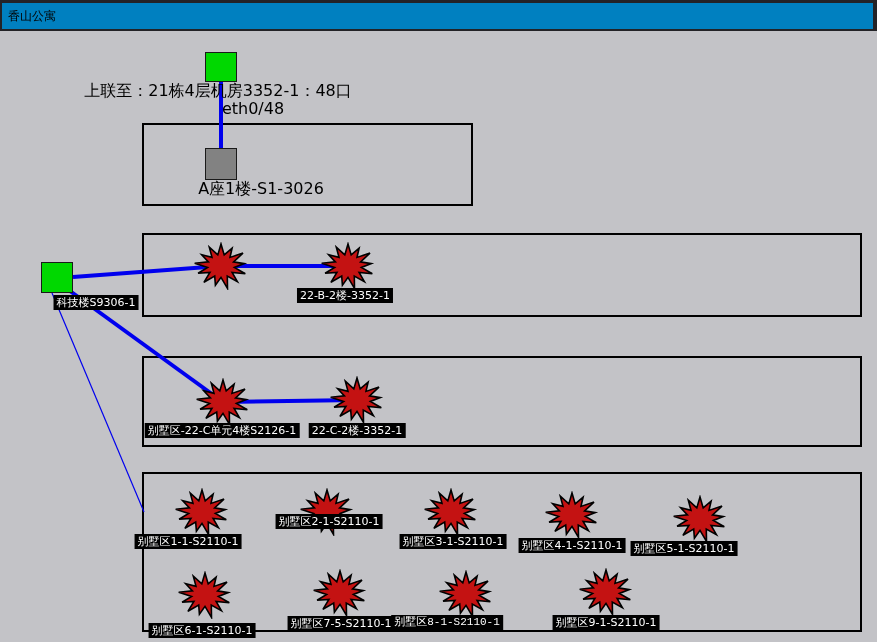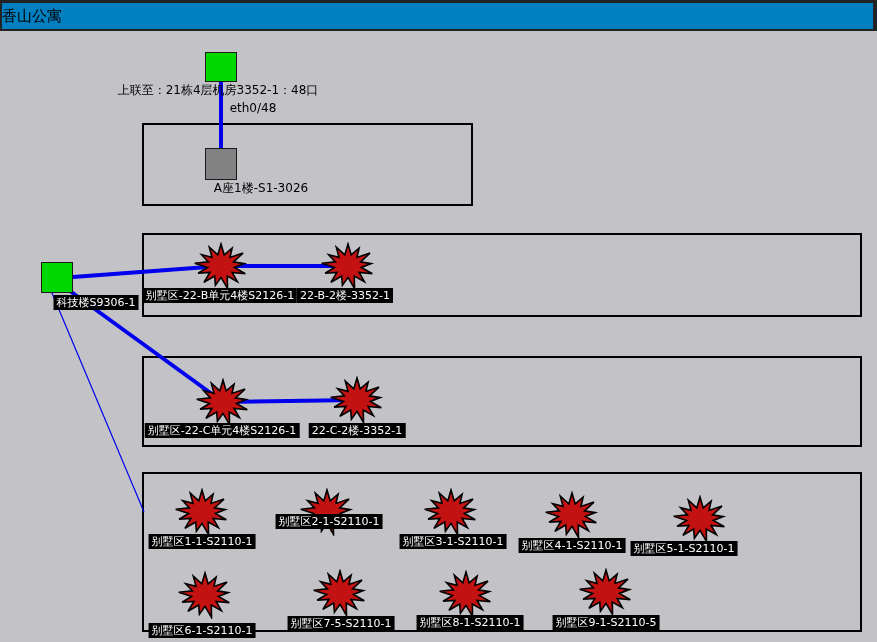--- a/index.html
+++ b/index.html
@@ -10,40 +10,40 @@
     -webkit-font-smoothing:none;
   }
   
   .titlebar{
     position:absolute;top:0;left:0;width:877px;height:31px;
     background:var(--frame,#232327);z-index:10;
   }
   .titlebar-inner{
     position:absolute;top:3px;left:2px;right:4px;bottom:2px;
     background:var(--titlebar-bg,#0080c0);
-    color:#000;font-size:15px;line-height:26px;padding-left:0;
+    color:#000;font-size:12px;line-height:26px;padding-left:6px;
     white-space:nowrap;overflow:hidden;
   }
   
   #canvas{position:absolute;top:0;left:0;width:877px;height:642px;}
   .group-box{
     position:absolute;border:2px solid #000;background:transparent;
     box-sizing:border-box;z-index:1;
   }
   #edge-layer{position:absolute;top:0;left:0;width:877px;height:642px;z-index:2;pointer-events:none;}
   #edge-layer line{pointer-events:stroke;}
   .node{position:absolute;z-index:3;}
   .sq{position:absolute;box-sizing:border-box;border:1px solid #1a1a1a;}
   .sq.green{background:var(--node-green,#00d800);}
   .sq.gray{background:var(--node-gray,#808080);}
   .node-label{
     position:absolute;z-index:4;white-space:nowrap;
     transform:translateX(-50%);
   }
-  .node-label.plain{color:#000;font-size:12px;line-height:13px;}
+  .node-label.plain{color:#000;font-size:16px;line-height:13px;}
   .node-label.inverse{
     background:var(--label-inverse-bg,#000);color:var(--label-inverse-fg,#fff);
     font-size:11px;line-height:13px;padding:1px 3px;
   }
 </style>
 </head>
 <body>
 
 <div class="titlebar">
   <div class="titlebar-inner">
@@ -72,37 +72,36 @@
       <div class="sq gray" style="left: 0px; top: 0px; width: 32px; height: 32px;"></div>
     </div>
     <div class="node-label plain" style="left: 221px; top: 182px; margin-left: 40px;">A座1楼-S1-3026</div>
     <div class="node" style="left: 41px; top: 261.5px; width: 32px; height: 31px;">
       <div class="sq green" style="left: 0px; top: 0px; width: 32px; height: 31px;"></div>
     </div>
     <div class="node-label inverse" style="left: 55px; top: 295px; margin-left: 41px;">科技楼S9306-1</div>
     <div class="node" style="left: 193px; top: 242px; width: 56px; height: 48px;"><svg width="56" height="48" viewBox="-28 -24 56 48">
         <polygon points="0.0,-22.0 3.2,-11.1 11.1,-17.9 9.0,-8.6 22.0,-12.9 12.6,-4.1 23.2,-2.4 13.4,1.4 24.3,7.8 11.1,6.5 16.4,15.6 6.3,10.1 6.5,22.4 -0.0,11.4 -5.6,19.2 -6.3,10.1 -17.1,16.3 -11.1,6.5 -22.9,7.3 -13.4,1.4 -26.3,-2.7 -12.6,-4.1 -19.3,-11.2 -9.0,-8.6 -11.7,-18.9 -3.2,-11.1" fill="#c41212" stroke="#000" stroke-width="1.6"></polygon>
       </svg></div>
-    <div class="node-label inverse" style="left: 220px; top: 288px;">别墅区-22-B单元4楼S2126-1</div>
     <div class="node" style="left: 320px; top: 242px; width: 56px; height: 48px;"><svg width="56" height="48" viewBox="-28 -24 56 48">
         <polygon points="0.0,-22.0 3.2,-11.1 11.1,-17.9 9.0,-8.6 22.0,-12.9 12.6,-4.1 23.2,-2.4 13.4,1.4 24.3,7.8 11.1,6.5 16.4,15.6 6.3,10.1 6.5,22.4 -0.0,11.4 -5.6,19.2 -6.3,10.1 -17.1,16.3 -11.1,6.5 -22.9,7.3 -13.4,1.4 -26.3,-2.7 -12.6,-4.1 -19.3,-11.2 -9.0,-8.6 -11.7,-18.9 -3.2,-11.1" fill="#c41212" stroke="#000" stroke-width="1.6"></polygon>
       </svg></div>
     <div class="node-label inverse" style="left: 345px; top: 288px;">22-B-2楼-3352-1</div>
     <div class="node" style="left: 195px; top: 378px; width: 56px; height: 48px;"><svg width="56" height="48" viewBox="-28 -24 56 48">
         <polygon points="0.0,-22.0 3.2,-11.1 11.1,-17.9 9.0,-8.6 22.0,-12.9 12.6,-4.1 23.2,-2.4 13.4,1.4 24.3,7.8 11.1,6.5 16.4,15.6 6.3,10.1 6.5,22.4 -0.0,11.4 -5.6,19.2 -6.3,10.1 -17.1,16.3 -11.1,6.5 -22.9,7.3 -13.4,1.4 -26.3,-2.7 -12.6,-4.1 -19.3,-11.2 -9.0,-8.6 -11.7,-18.9 -3.2,-11.1" fill="#c41212" stroke="#000" stroke-width="1.6"></polygon>
       </svg></div>
     <div class="node-label inverse" style="left: 222px; top: 423px;">别墅区-22-C单元4楼S2126-1</div>
     <div class="node" style="left: 329px; top: 376px; width: 56px; height: 48px;"><svg width="56" height="48" viewBox="-28 -24 56 48">
         <polygon points="0.0,-22.0 3.2,-11.1 11.1,-17.9 9.0,-8.6 22.0,-12.9 12.6,-4.1 23.2,-2.4 13.4,1.4 24.3,7.8 11.1,6.5 16.4,15.6 6.3,10.1 6.5,22.4 -0.0,11.4 -5.6,19.2 -6.3,10.1 -17.1,16.3 -11.1,6.5 -22.9,7.3 -13.4,1.4 -26.3,-2.7 -12.6,-4.1 -19.3,-11.2 -9.0,-8.6 -11.7,-18.9 -3.2,-11.1" fill="#c41212" stroke="#000" stroke-width="1.6"></polygon>
       </svg></div>
     <div class="node-label inverse" style="left: 357px; top: 423px;">22-C-2楼-3352-1</div>
     <div class="node" style="left: 174px; top: 488px; width: 56px; height: 48px;"><svg width="56" height="48" viewBox="-28 -24 56 48">
         <polygon points="0.0,-22.0 3.2,-11.1 11.1,-17.9 9.0,-8.6 22.0,-12.9 12.6,-4.1 23.2,-2.4 13.4,1.4 24.3,7.8 11.1,6.5 16.4,15.6 6.3,10.1 6.5,22.4 -0.0,11.4 -5.6,19.2 -6.3,10.1 -17.1,16.3 -11.1,6.5 -22.9,7.3 -13.4,1.4 -26.3,-2.7 -12.6,-4.1 -19.3,-11.2 -9.0,-8.6 -11.7,-18.9 -3.2,-11.1" fill="#c41212" stroke="#000" stroke-width="1.6"></polygon>
       </svg></div>
-    <div class="node-label inverse" style="left: 202px; top: 534px; text-align: center;">别墅区1-1-S2110-1</div>
+    <div class="node-label inverse" style="left: 188px; top: 534px; text-align: center;">别墅区1-1-S2110-1</div>
     <div class="node" style="left: 299px; top: 488px; width: 56px; height: 48px;"><svg width="56" height="48" viewBox="-28 -24 56 48">
         <polygon points="0.0,-22.0 3.2,-11.1 11.1,-17.9 9.0,-8.6 22.0,-12.9 12.6,-4.1 23.2,-2.4 13.4,1.4 24.3,7.8 11.1,6.5 16.4,15.6 6.3,10.1 6.5,22.4 -0.0,11.4 -5.6,19.2 -6.3,10.1 -17.1,16.3 -11.1,6.5 -22.9,7.3 -13.4,1.4 -26.3,-2.7 -12.6,-4.1 -19.3,-11.2 -9.0,-8.6 -11.7,-18.9 -3.2,-11.1" fill="#c41212" stroke="#000" stroke-width="1.6"></polygon>
       </svg></div>
     <div class="node-label inverse" style="left: 329px; top: 514px;">别墅区2-1-S2110-1</div>
     <div class="node" style="left: 423px; top: 488px; width: 56px; height: 48px;"><svg width="56" height="48" viewBox="-28 -24 56 48">
         <polygon points="0.0,-22.0 3.2,-11.1 11.1,-17.9 9.0,-8.6 22.0,-12.9 12.6,-4.1 23.2,-2.4 13.4,1.4 24.3,7.8 11.1,6.5 16.4,15.6 6.3,10.1 6.5,22.4 -0.0,11.4 -5.6,19.2 -6.3,10.1 -17.1,16.3 -11.1,6.5 -22.9,7.3 -13.4,1.4 -26.3,-2.7 -12.6,-4.1 -19.3,-11.2 -9.0,-8.6 -11.7,-18.9 -3.2,-11.1" fill="#c41212" stroke="#000" stroke-width="1.6"></polygon>
       </svg></div>
     <div class="node-label inverse" style="left: 453px; top: 534px;">别墅区3-1-S2110-1</div>
     <div class="node" style="left: 544px; top: 491px; width: 56px; height: 48px;"><svg width="56" height="48" viewBox="-28 -24 56 48">
         <polygon points="0.0,-22.0 3.2,-11.1 11.1,-17.9 9.0,-8.6 22.0,-12.9 12.6,-4.1 23.2,-2.4 13.4,1.4 24.3,7.8 11.1,6.5 16.4,15.6 6.3,10.1 6.5,22.4 -0.0,11.4 -5.6,19.2 -6.3,10.1 -17.1,16.3 -11.1,6.5 -22.9,7.3 -13.4,1.4 -26.3,-2.7 -12.6,-4.1 -19.3,-11.2 -9.0,-8.6 -11.7,-18.9 -3.2,-11.1" fill="#c41212" stroke="#000" stroke-width="1.6"></polygon>
@@ -116,19 +115,19 @@
         <polygon points="0.0,-22.0 3.2,-11.1 11.1,-17.9 9.0,-8.6 22.0,-12.9 12.6,-4.1 23.2,-2.4 13.4,1.4 24.3,7.8 11.1,6.5 16.4,15.6 6.3,10.1 6.5,22.4 -0.0,11.4 -5.6,19.2 -6.3,10.1 -17.1,16.3 -11.1,6.5 -22.9,7.3 -13.4,1.4 -26.3,-2.7 -12.6,-4.1 -19.3,-11.2 -9.0,-8.6 -11.7,-18.9 -3.2,-11.1" fill="#c41212" stroke="#000" stroke-width="1.6"></polygon>
       </svg></div>
     <div class="node-label inverse" style="left: 202px; top: 617px; margin-top: 6px;">别墅区6-1-S2110-1</div>
     <div class="node" style="left: 312px; top: 569px; width: 56px; height: 48px;"><svg width="56" height="48" viewBox="-28 -24 56 48">
         <polygon points="0.0,-22.0 3.2,-11.1 11.1,-17.9 9.0,-8.6 22.0,-12.9 12.6,-4.1 23.2,-2.4 13.4,1.4 24.3,7.8 11.1,6.5 16.4,15.6 6.3,10.1 6.5,22.4 -0.0,11.4 -5.6,19.2 -6.3,10.1 -17.1,16.3 -11.1,6.5 -22.9,7.3 -13.4,1.4 -26.3,-2.7 -12.6,-4.1 -19.3,-11.2 -9.0,-8.6 -11.7,-18.9 -3.2,-11.1" fill="#c41212" stroke="#000" stroke-width="1.6"></polygon>
       </svg></div>
     <div class="node-label inverse" style="left: 341px; top: 616px;">别墅区7-5-S2110-1</div>
     <div class="node" style="left: 438px; top: 570px; width: 56px; height: 48px;"><svg width="56" height="48" viewBox="-28 -24 56 48">
         <polygon points="0.0,-22.0 3.2,-11.1 11.1,-17.9 9.0,-8.6 22.0,-12.9 12.6,-4.1 23.2,-2.4 13.4,1.4 24.3,7.8 11.1,6.5 16.4,15.6 6.3,10.1 6.5,22.4 -0.0,11.4 -5.6,19.2 -6.3,10.1 -17.1,16.3 -11.1,6.5 -22.9,7.3 -13.4,1.4 -26.3,-2.7 -12.6,-4.1 -19.3,-11.2 -9.0,-8.6 -11.7,-18.9 -3.2,-11.1" fill="#c41212" stroke="#000" stroke-width="1.6"></polygon>
       </svg></div>
-    <div class="node-label inverse" style="left: 470px; top: 615px;">别墅区8-1-S2110-1</div>
+    <div class="node-label inverse" style="left: 447px; top: 615px; font-family: Liberation Mono, monospace;">别墅区8-1-S2110-1</div>
     <div class="node" style="left: 578px; top: 568px; width: 56px; height: 48px;"><svg width="56" height="48" viewBox="-28 -24 56 48">
         <polygon points="0.0,-22.0 3.2,-11.1 11.1,-17.9 9.0,-8.6 22.0,-12.9 12.6,-4.1 23.2,-2.4 13.4,1.4 24.3,7.8 11.1,6.5 16.4,15.6 6.3,10.1 6.5,22.4 -0.0,11.4 -5.6,19.2 -6.3,10.1 -17.1,16.3 -11.1,6.5 -22.9,7.3 -13.4,1.4 -26.3,-2.7 -12.6,-4.1 -19.3,-11.2 -9.0,-8.6 -11.7,-18.9 -3.2,-11.1" fill="#c41212" stroke="#000" stroke-width="1.6"></polygon>
       </svg></div>
-    <div class="node-label inverse" style="left: 606px; top: 615px;">别墅区9-1-S2110-5</div>
+    <div class="node-label inverse" style="left: 606px; top: 615px;">别墅区9-1-S2110-1</div>
     <div class="node-label plain" style="left: 253px; top: 102px;">eth0/48</div>
   </div>
 
 </body></html>

